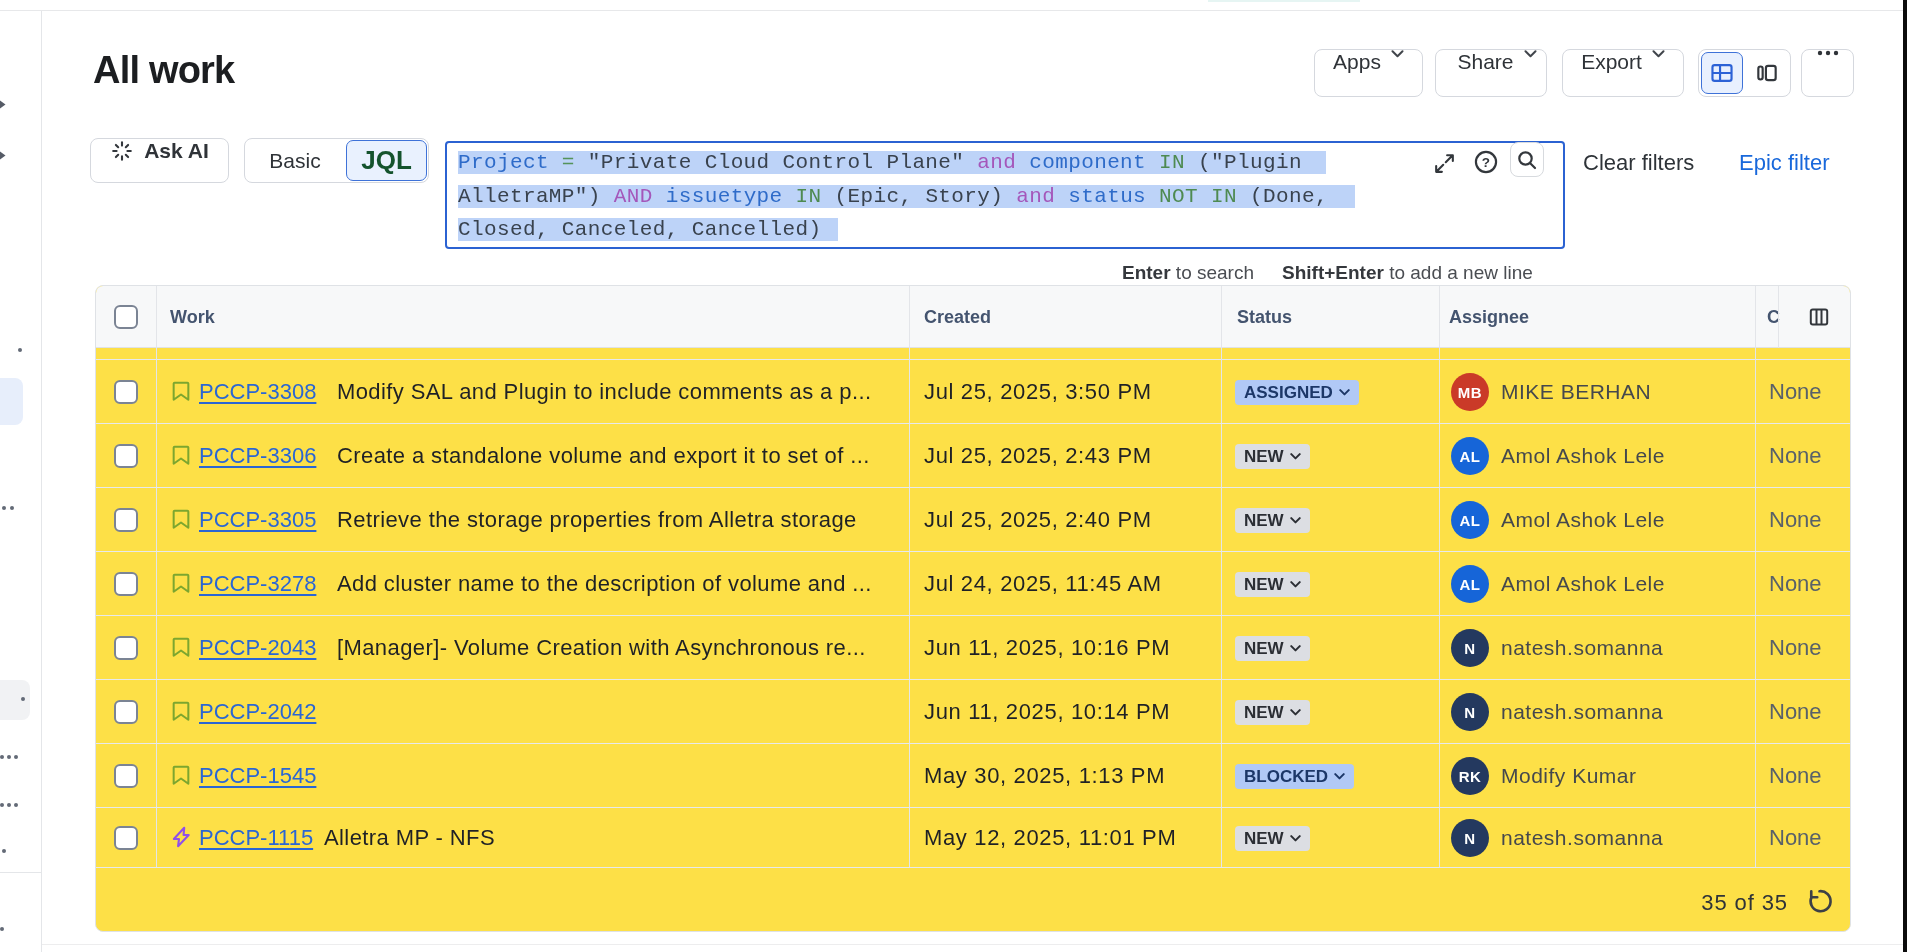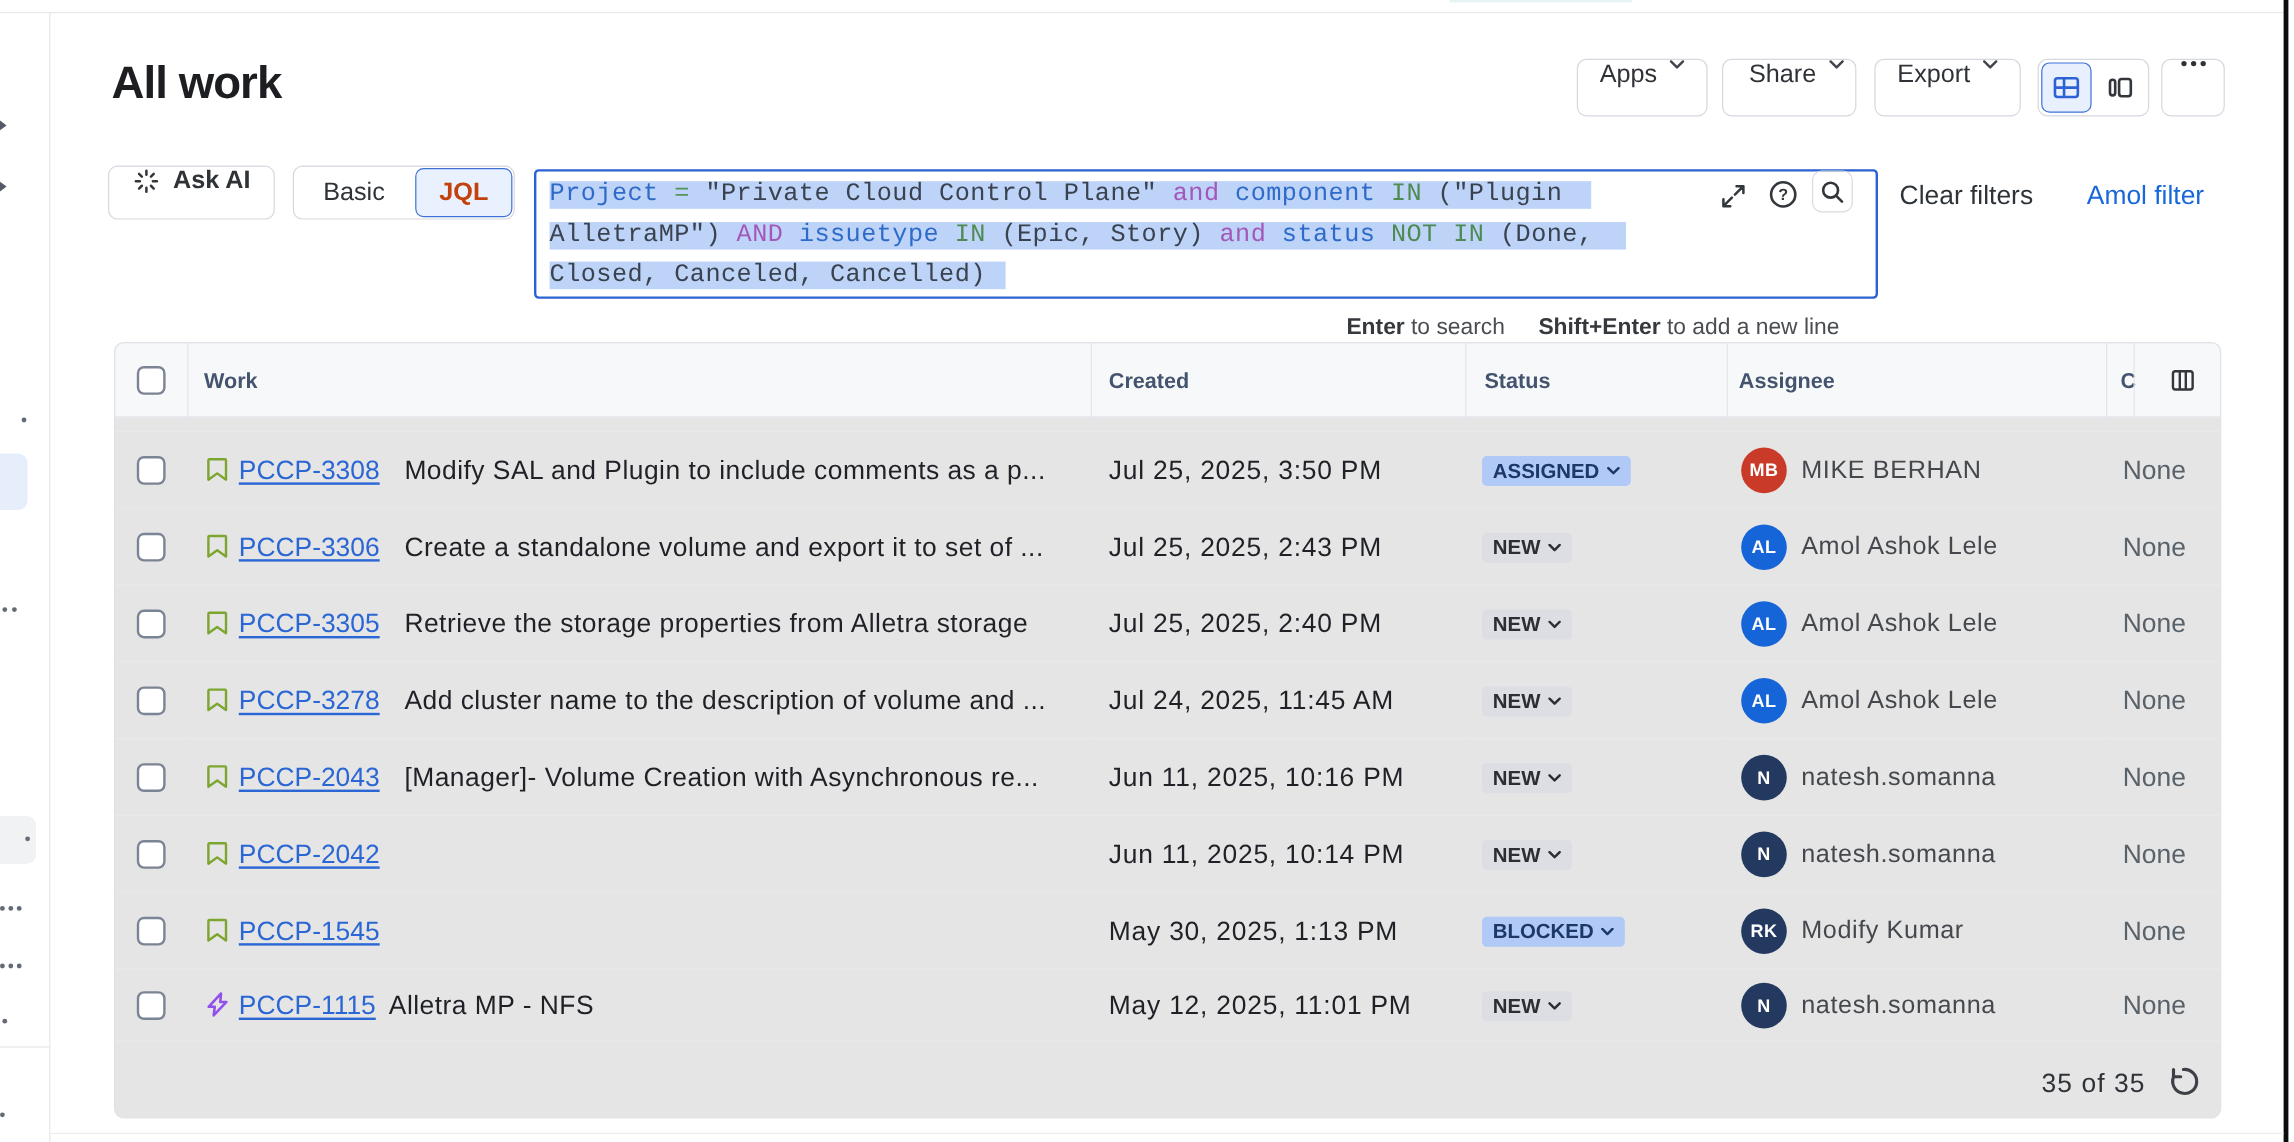--- a/index.html
+++ b/index.html
@@ -85,44 +85,44 @@
     </svg>
   </div>
 <div class="btn" style="left:90px;top:138px;width:139px;height:45px;font-weight:600;"><svg width="24" height="24" viewBox="0 0 24 24" fill="none" style="margin-right:10px">
       <g stroke="#33373c" stroke-width="2.1" stroke-linecap="round">
         <path d="M12 3.2v3.4M12 17.4v3.4M3.2 12h3.4M17.4 12h3.4"></path>
         <path d="M5.9 5.9l2.3 2.3M15.8 15.8l2.3 2.3M18.1 5.9l-2.3 2.3M8.2 15.8l-2.3 2.3"></path>
       </g>
     </svg>Ask AI</div>
 <div class="btn" style="left:244px;top:138px;width:185px;height:45px;"></div>
 <div class="abs" style="left:244px;top:138px;width:102px;height:45px;display:flex;align-items:center;justify-content:center;font-size:21px;color:#2f3338;">Basic</div>
-<div class="abs" style="left:346px;top:140px;width:81px;height:41px;background:#e9f1fe;border:1.5px solid #3e72d8;border-radius:7px;display:flex;align-items:center;justify-content:center;font-size:21px;font-weight:600;color:#c2410c;">JQL</div>
+<div class="abs" style="left:346px;top:140px;width:81px;height:41px;background:#e9f1fe;border:1.5px solid #3e72d8;border-radius:7px;display:flex;align-items:center;justify-content:center;font-size:26px;font-weight:600;color:#14532d;">JQL</div>
 <div class="abs" style="left:445px;top:141px;width:1120px;height:108px;background:#fff;border:2px solid #2b62d2;border-radius:4px;"></div>
 <div class="abs" style="left:458px;top:146px;font-family:'Liberation Mono',monospace;font-size:21px;line-height:33.5px;letter-spacing:0.38px;white-space:pre;"><div><span style="background:#bdd3f8;padding-right:24px"><span style="color:#2e6bc9">Project</span><span style="color:#39424e"> </span><span style="color:#55935a">=</span><span style="color:#39424e"> "Private Cloud Control Plane" </span><span style="color:#a457ba">and</span><span style="color:#39424e"> </span><span style="color:#2e6bc9">component</span><span style="color:#39424e"> </span><span style="color:#4e8a51">IN</span><span style="color:#39424e"> ("Plugin</span></span></div><div><span style="background:#bdd3f8;padding-right:27px"><span style="color:#39424e">AlletraMP") </span><span style="color:#a457ba">AND</span><span style="color:#39424e"> </span><span style="color:#2e6bc9">issuetype</span><span style="color:#39424e"> </span><span style="color:#4e8a51">IN</span><span style="color:#39424e"> (Epic, Story) </span><span style="color:#a457ba">and</span><span style="color:#39424e"> </span><span style="color:#2e6bc9">status</span><span style="color:#39424e"> </span><span style="color:#4e8a51">NOT</span><span style="color:#39424e"> </span><span style="color:#4e8a51">IN</span><span style="color:#39424e"> (Done,</span></span></div><div><span style="background:#bdd3f8;padding-right:16px"><span style="color:#39424e">Closed, Canceled, Cancelled)</span></span></div></div>
 <svg class="abs" style="left:1432px;top:151px" width="25" height="25" viewBox="0 0 24 24" fill="none">
     <g stroke="#33373c" stroke-width="2" stroke-linecap="round" stroke-linejoin="round">
       <path d="M14.5 4h5.5v5.5M19.6 4.4l-6.4 6.4"></path>
       <path d="M9.5 20H4v-5.5M4.4 19.6l6.4-6.4"></path>
     </g>
   </svg>
 <svg class="abs" style="left:1473px;top:149px" width="26" height="26" viewBox="0 0 24 24" fill="none">
     <circle cx="12" cy="12" r="9.3" stroke="#33373c" stroke-width="2"></circle>
     <text x="12" y="16.4" text-anchor="middle" font-family="Liberation Sans" font-size="12.5" font-weight="700" fill="#33373c">?</text>
   </svg>
 <div class="abs" style="left:1510px;top:142px;width:34px;height:35px;border:1px solid #d7dade;border-radius:8px;display:flex;align-items:center;justify-content:center;">
     <svg width="24" height="24" viewBox="0 0 24 24" fill="none">
       <circle cx="10.5" cy="10.5" r="6.2" stroke="#33373c" stroke-width="2.2"></circle>
       <path d="M15.2 15.2 20 20" stroke="#33373c" stroke-width="2.2" stroke-linecap="round"></path>
     </svg>
   </div>
 <div class="abs" style="left:1583px;top:151px;font-size:22px;color:#2e3338;line-height:24px">Clear filters</div>
-<div class="abs" style="left:1739px;top:151px;font-size:22px;color:#1868db;font-weight:500;line-height:24px">Amol filter</div>
+<div class="abs" style="left:1739px;top:151px;font-size:22px;color:#1868db;font-weight:500;line-height:24px">Epic filter</div>
 <div class="abs" style="left:1122px;top:261px;font-size:19px;color:#4a4d52;line-height:24px"><b style="color:#35383d">Enter</b> to search</div>
 <div class="abs" style="left:1282px;top:261px;font-size:19px;color:#4a4d52;line-height:24px"><b style="color:#35383d">Shift+Enter</b> to add a new line</div>
-<div class="abs" style="left:95px;top:285px;width:1756px;height:647px;border:1px solid #dfe2e6;border-radius:8px;background:#e5e5e5;overflow:hidden;">
+<div class="abs" style="left:95px;top:285px;width:1756px;height:647px;border:1px solid #dfe2e6;border-radius:8px;background:#fde047;overflow:hidden;">
 <div class="abs" style="left:0;top:0;width:1756px;height:62px;background:#f7f8f9;border-bottom:1px solid #dfe2e6;"></div>
 <span class="cb" style="left:18px;top:19px;"></span>
 <div class="abs" style="left:74px;top:305px;font-size:18px;font-weight:700;color:#44546f;line-height:22px;top:20px">Work</div>
 <div class="abs" style="left:828px;top:20px;font-size:18px;font-weight:700;color:#44546f;line-height:22px">Created</div>
 <div class="abs" style="left:1141px;top:20px;font-size:18px;font-weight:700;color:#44546f;line-height:22px">Status</div>
 <div class="abs" style="left:1353px;top:20px;font-size:18px;font-weight:700;color:#44546f;line-height:22px">Assignee</div>
 <div class="abs" style="left:1671px;top:20px;font-size:18px;font-weight:700;color:#44546f;line-height:22px">C</div>
 <svg class="abs" style="left:1711px;top:19px" width="24" height="24" viewBox="0 0 24 24" fill="none">
       <rect x="3.8" y="4.4" width="16.4" height="15.2" rx="2" stroke="#33373c" stroke-width="2"></rect>
       <path d="M9.5 4.4v15.2M14.5 4.4v15.2" stroke="#33373c" stroke-width="2"></path>

